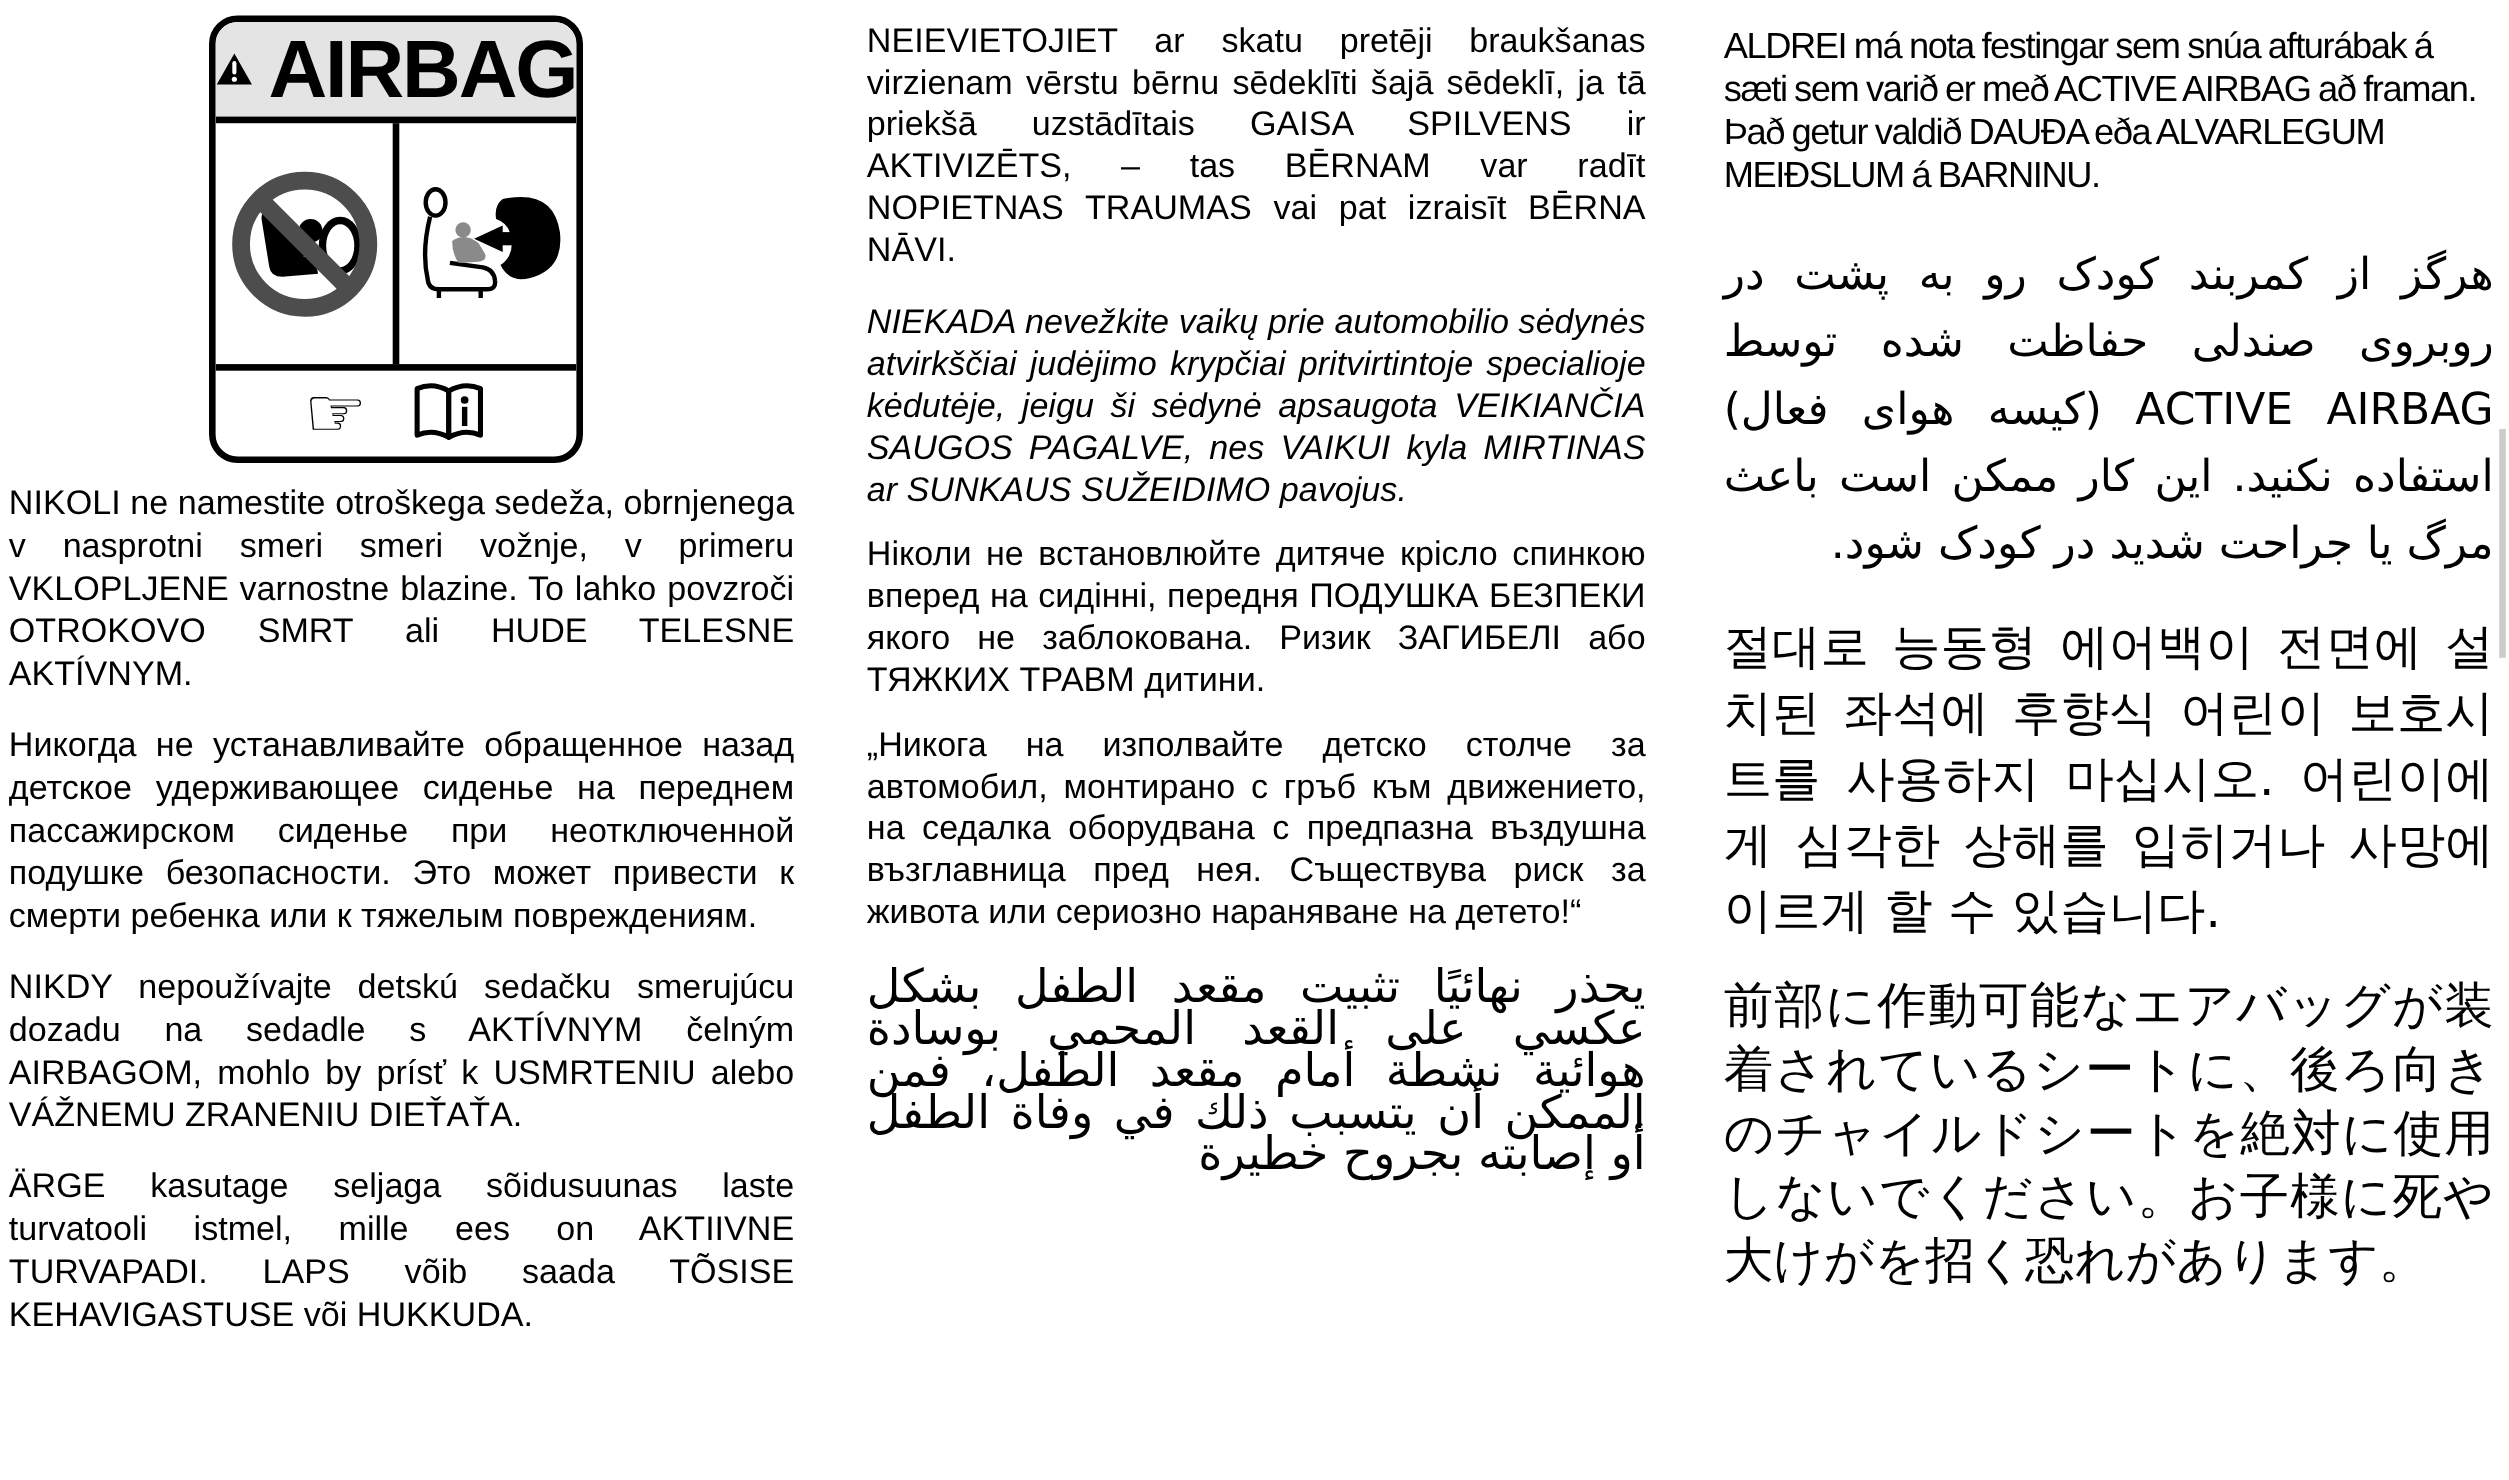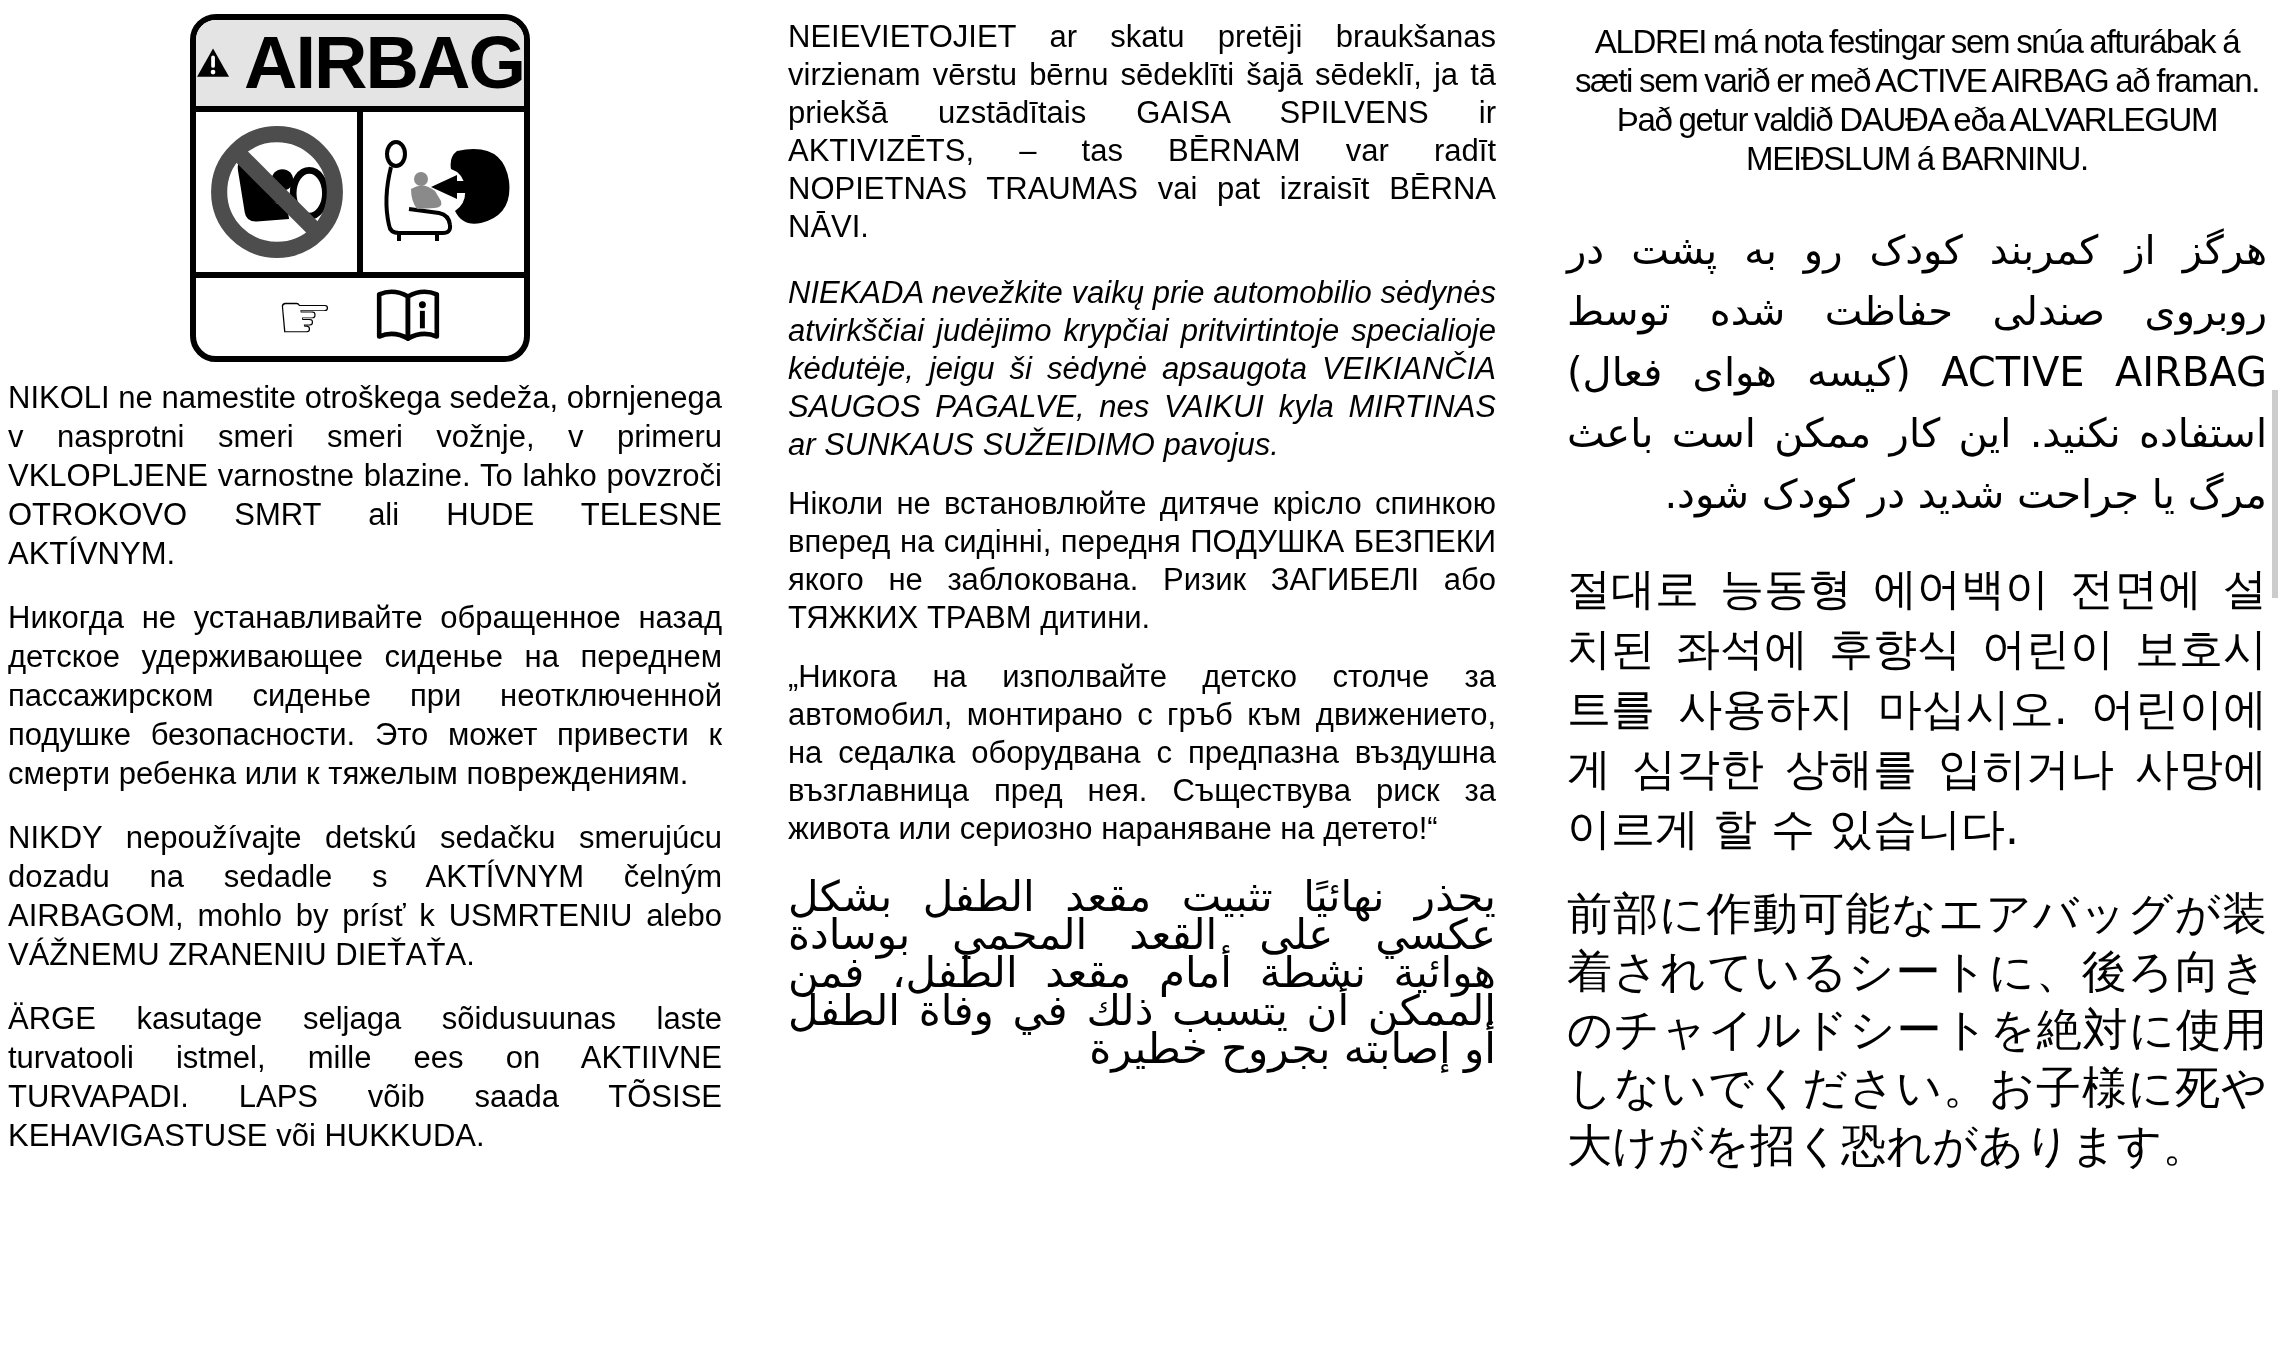--- a/index.html
+++ b/index.html
@@ -17,30 +17,30 @@
     font-size:31px;line-height:39px;margin:0 0 25px 0;
     letter-spacing:0;
   }
   #col2 .p{line-height:38px;margin-bottom:21px;}
   .p-pt{letter-spacing:0.5px;}
   .p-lt{margin-top:28px;font-style:italic;}
   .rtl{direction:rtl;font-family:"DejaVu Sans", sans-serif;}
   .p-ar{font-size:42px;line-height:61px;margin-top:30px;}
   .p-fa{font-size:40px;line-height:61px;margin-bottom:34px;}
   .cond{
-    text-align:center;font-size:33px;line-height:39px;
+    text-align:left;font-size:33px;line-height:39px;
     letter-spacing:-1.3px;word-spacing:-1px;margin-bottom:42px;
   }
   .cjk{font-family:"DejaVu Sans", sans-serif;text-align:justify;}
   .p-ko{font-size:44px;line-height:60px;margin-bottom:26px;margin-top:24px;}
   .p-ja{font-size:45px;line-height:58px;margin-bottom:26px;}
 
   
   .airbag-label{
-    box-sizing:border-box;width:340px;height:348px;margin:14px 0 16px 182px;
+    box-sizing:border-box;width:340px;height:407px;margin:14px 0 16px 182px;
     border:6px solid #000;border-radius:26px;background:#fff;overflow:hidden;
     display:flex;flex-direction:column;
   }
   .label-head{
     flex:0 0 86px;background:#e4e4e4;border-bottom:6px solid #000;
     display:flex;align-items:center;justify-content:center;gap:14px;
   }
   .label-title{
     font-size:74px;font-weight:bold;letter-spacing:-2px;line-height:86px;
   }

